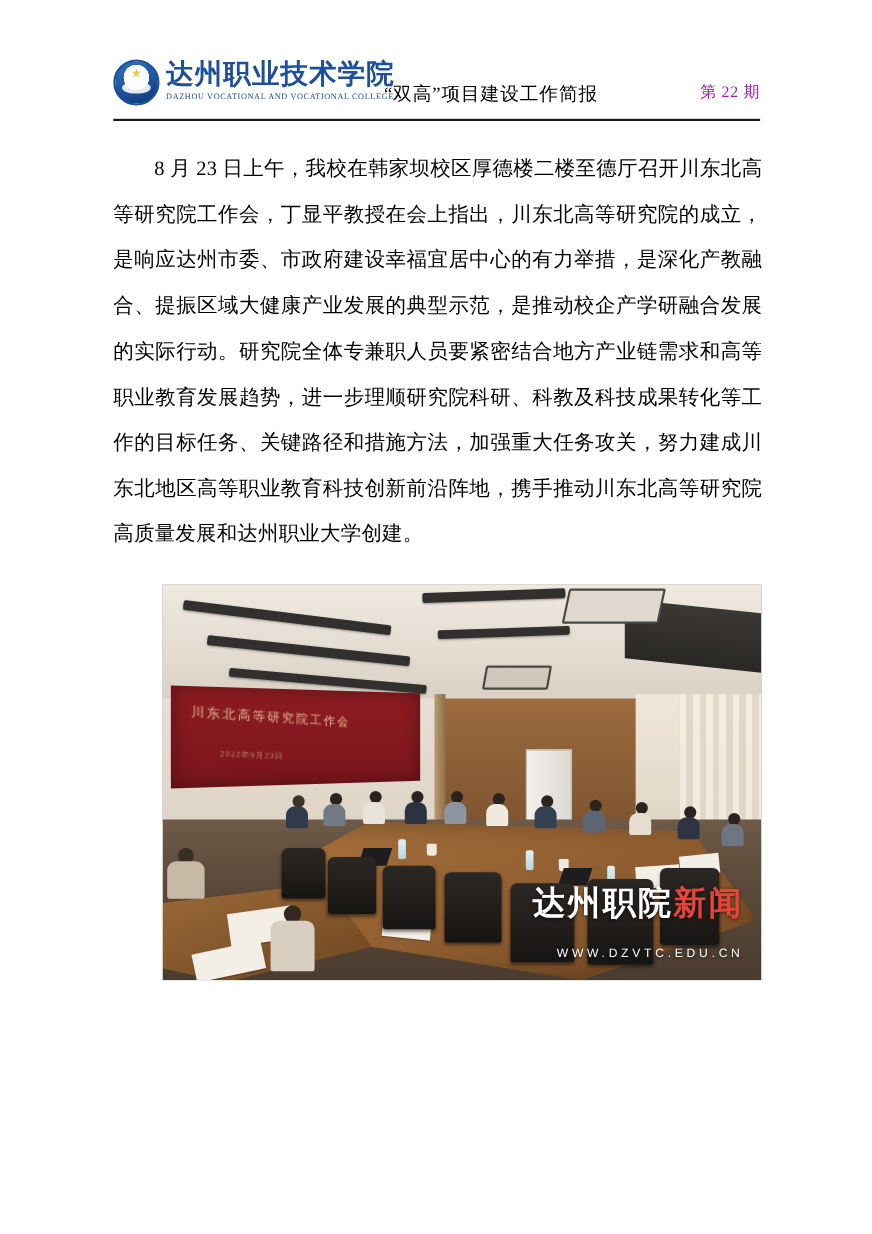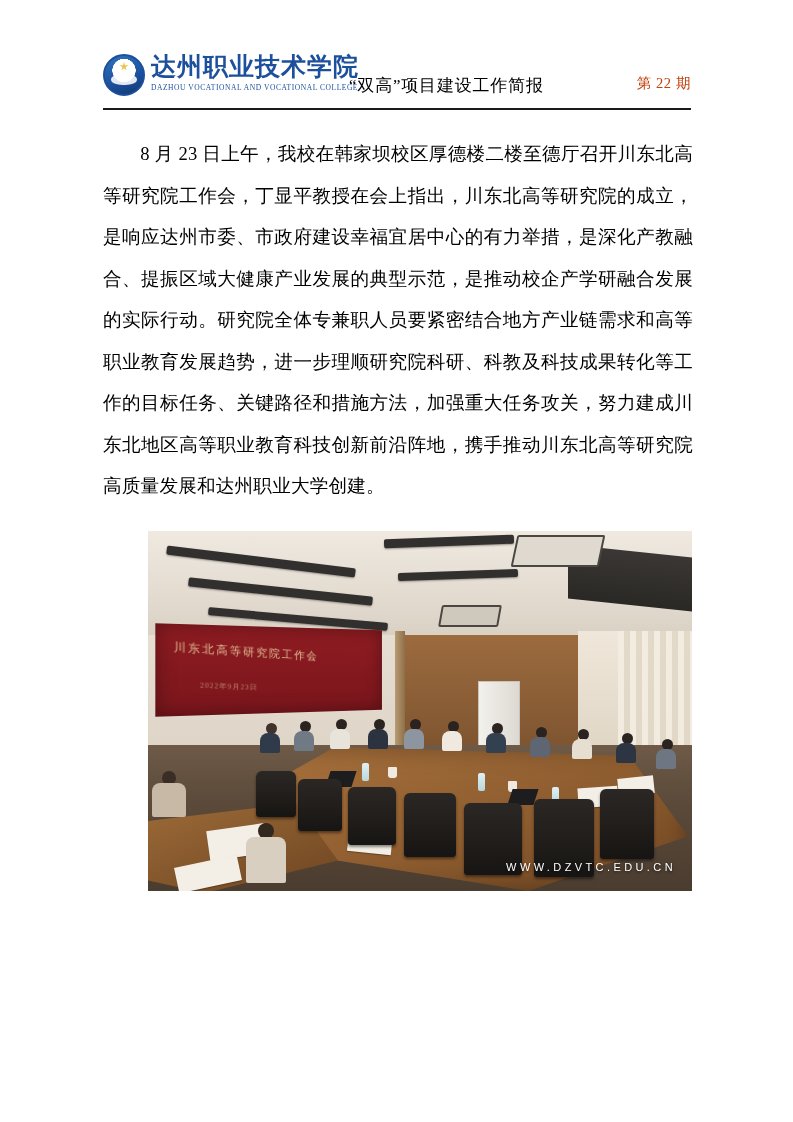--- a/index.html
+++ b/index.html
@@ -108,21 +108,21 @@
     color: #000;
     white-space: nowrap;
     text-align: center;
   }
   .header-issue {
     position: absolute;
     right: 0;
     top: 24px;
     font-size: 14.5px;
     letter-spacing: .6px;
-    color: #c2410c;
+    color: #a21caf;
     white-space: nowrap;
   }
   .header-rule {
     position: absolute;
     left: 0;
     top: 58px;
     width: 588px;
     height: 0;
     border-top: 2.5px solid #1a1a1a;
   }
@@ -338,21 +338,21 @@
     white-space: nowrap;
     font-family: "Liberation Serif", serif;
   }
   .wm-line1 .red {
     color: #e8443a;
     text-shadow: 0 1px 3px rgba(0,0,0,.55);
   }
   .wm-line2 {
     font-size: 11px;
     letter-spacing: 3.4px;
-    margin-top: 1px;
+    margin-top: 19px;
     white-space: nowrap;
     font-family: "Liberation Sans", sans-serif;
   }
 
   
   .page-number {
     position: absolute;
     left: 0;
     top: 1038px;
     width: 793px;
@@ -456,19 +456,22 @@
       <div class="chair" style="left:386px; top:268px; width:60px; height:78px;"></div>
       <div class="chair" style="left:452px; top:258px; width:54px; height:70px;"></div>
       <div class="chair" style="left:108px; top:240px; width:40px; height:46px;"></div>
 
       <div class="head" style="left:14px; top:240px; width:14px; height:14px; background:#3a2d26;"></div>
       <div class="body-s" style="left:4px; top:252px; width:34px; height:34px; background:#c7b9a6;"></div>
       <div class="head" style="left:110px; top:292px; width:16px; height:16px; background:#33281f;"></div>
       <div class="body-s" style="left:98px; top:306px; width:40px; height:46px; background:#d9cfc0;"></div>
 
       <div class="watermark">
+        <div class="wm-line1">
+          <span>达州职院</span><span class="red">新闻</span>
+        </div>
         <div class="wm-line2">WWW.DZVTC.EDU.CN</div>
       </div>
     </div>
   </div>
 
 
 </div>
 
 </body></html>

